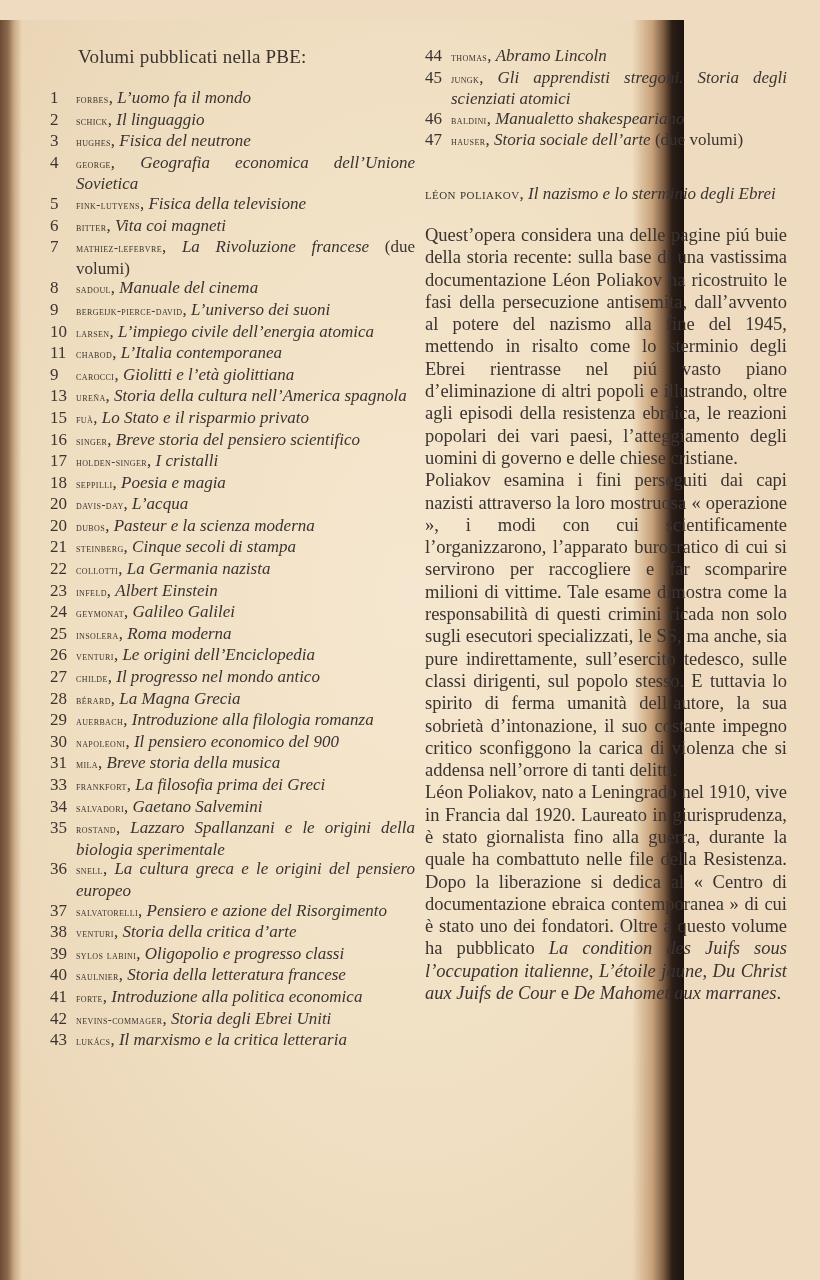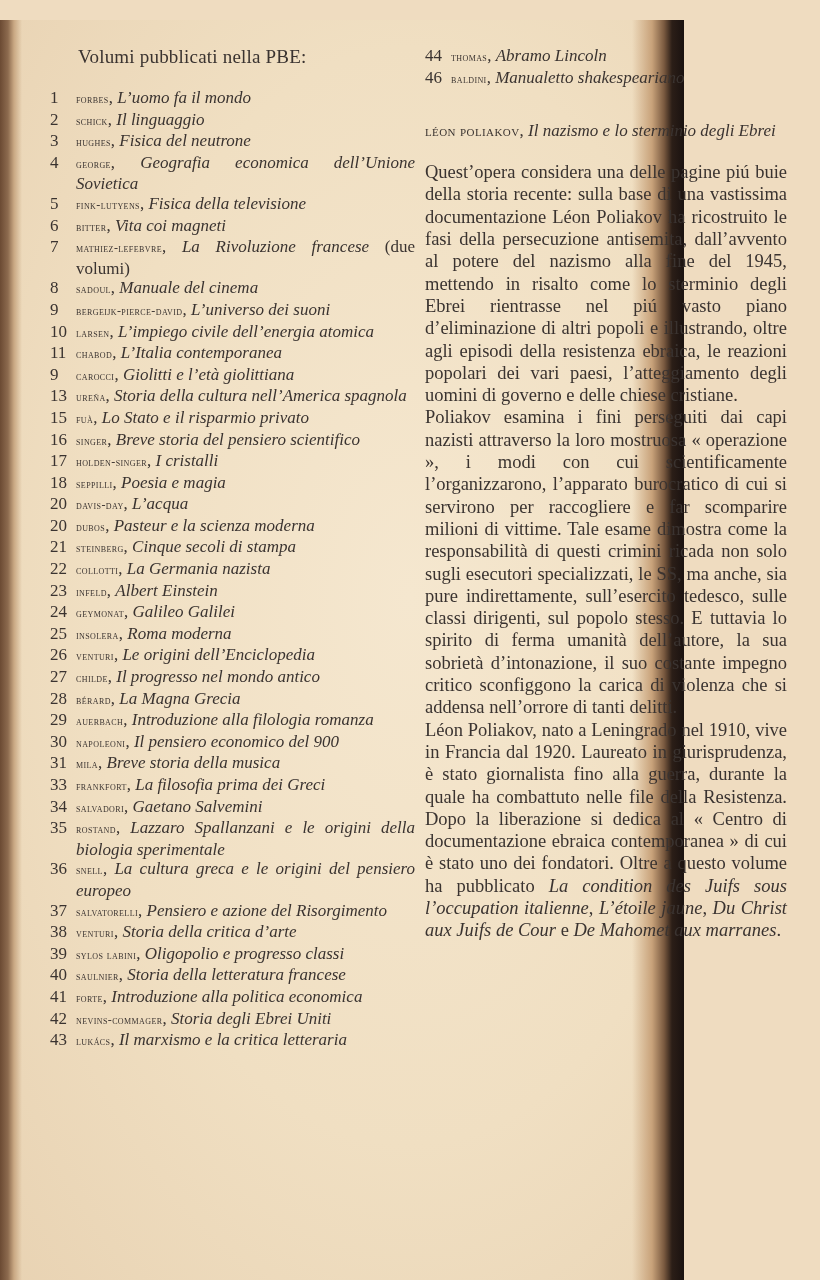--- a/index.html
+++ b/index.html
@@ -213,22 +213,30 @@
       </ul>
   </div>
 
   <div class="col-right">
     <ul class="vol-list" id="list-right">
         <li class="vol">
           <span class="num">44</span>
           <span class="entry"><span class="author">THOMAS</span>, <span class="title">Abramo Lincoln</span></span>
         </li>
         <li class="vol">
+          <span class="num">45</span>
+          <span class="entry"><span class="author">JUNGK</span>, <span class="title">Gli apprendisti stregoni. Storia degli scienziati atomici</span></span>
+        </li>
+        <li class="vol">
           <span class="num">46</span>
           <span class="entry"><span class="author">BALDINI</span>, <span class="title">Manualetto shakespeariano</span></span>
+        </li>
+        <li class="vol">
+          <span class="num">47</span>
+          <span class="entry"><span class="author">HAUSER</span>, <span class="title">Storia sociale dell’arte</span> <span class="note">(due volumi)</span></span>
         </li>
       </ul>
 
     <div class="book-header">
       <span class="author">LÉON POLIAKOV</span>, <span class="title">Il nazismo e lo sterminio degli Ebrei</span>
     </div>
 
     <div class="desc">
       <p>Quest’opera considera una delle pagine piú buie della storia recente: sulla base di una vastissima documentazione Léon Poliakov ha ricostruito le fasi della persecuzione antisemita, dall’avvento al potere del nazismo alla fine del 1945, mettendo in risalto come lo sterminio degli Ebrei rientrasse nel piú vasto piano d’eliminazione di altri popoli e illustrando, oltre agli episodi della resistenza ebraica, le reazioni popolari dei vari paesi, l’atteggiamento degli uomini di governo e delle chiese cristiane.</p>
       <p>Poliakov esamina i fini perseguiti dai capi nazisti attraverso la loro mostruosa « operazione », i modi con cui scientificamente l’organizzarono, l’apparato burocratico di cui si servirono per raccogliere e far scomparire milioni di vittime. Tale esame dimostra come la responsabilità di questi crimini ricada non solo sugli esecutori specializzati, le SS, ma anche, sia pure indirettamente, sull’esercito tedesco, sulle classi dirigenti, sul popolo stesso. E tuttavia lo spirito di ferma umanità dell’autore, la sua sobrietà d’intonazione, il suo costante impegno critico sconfiggono la carica di violenza che si addensa nell’orrore di tanti delitti.</p>

